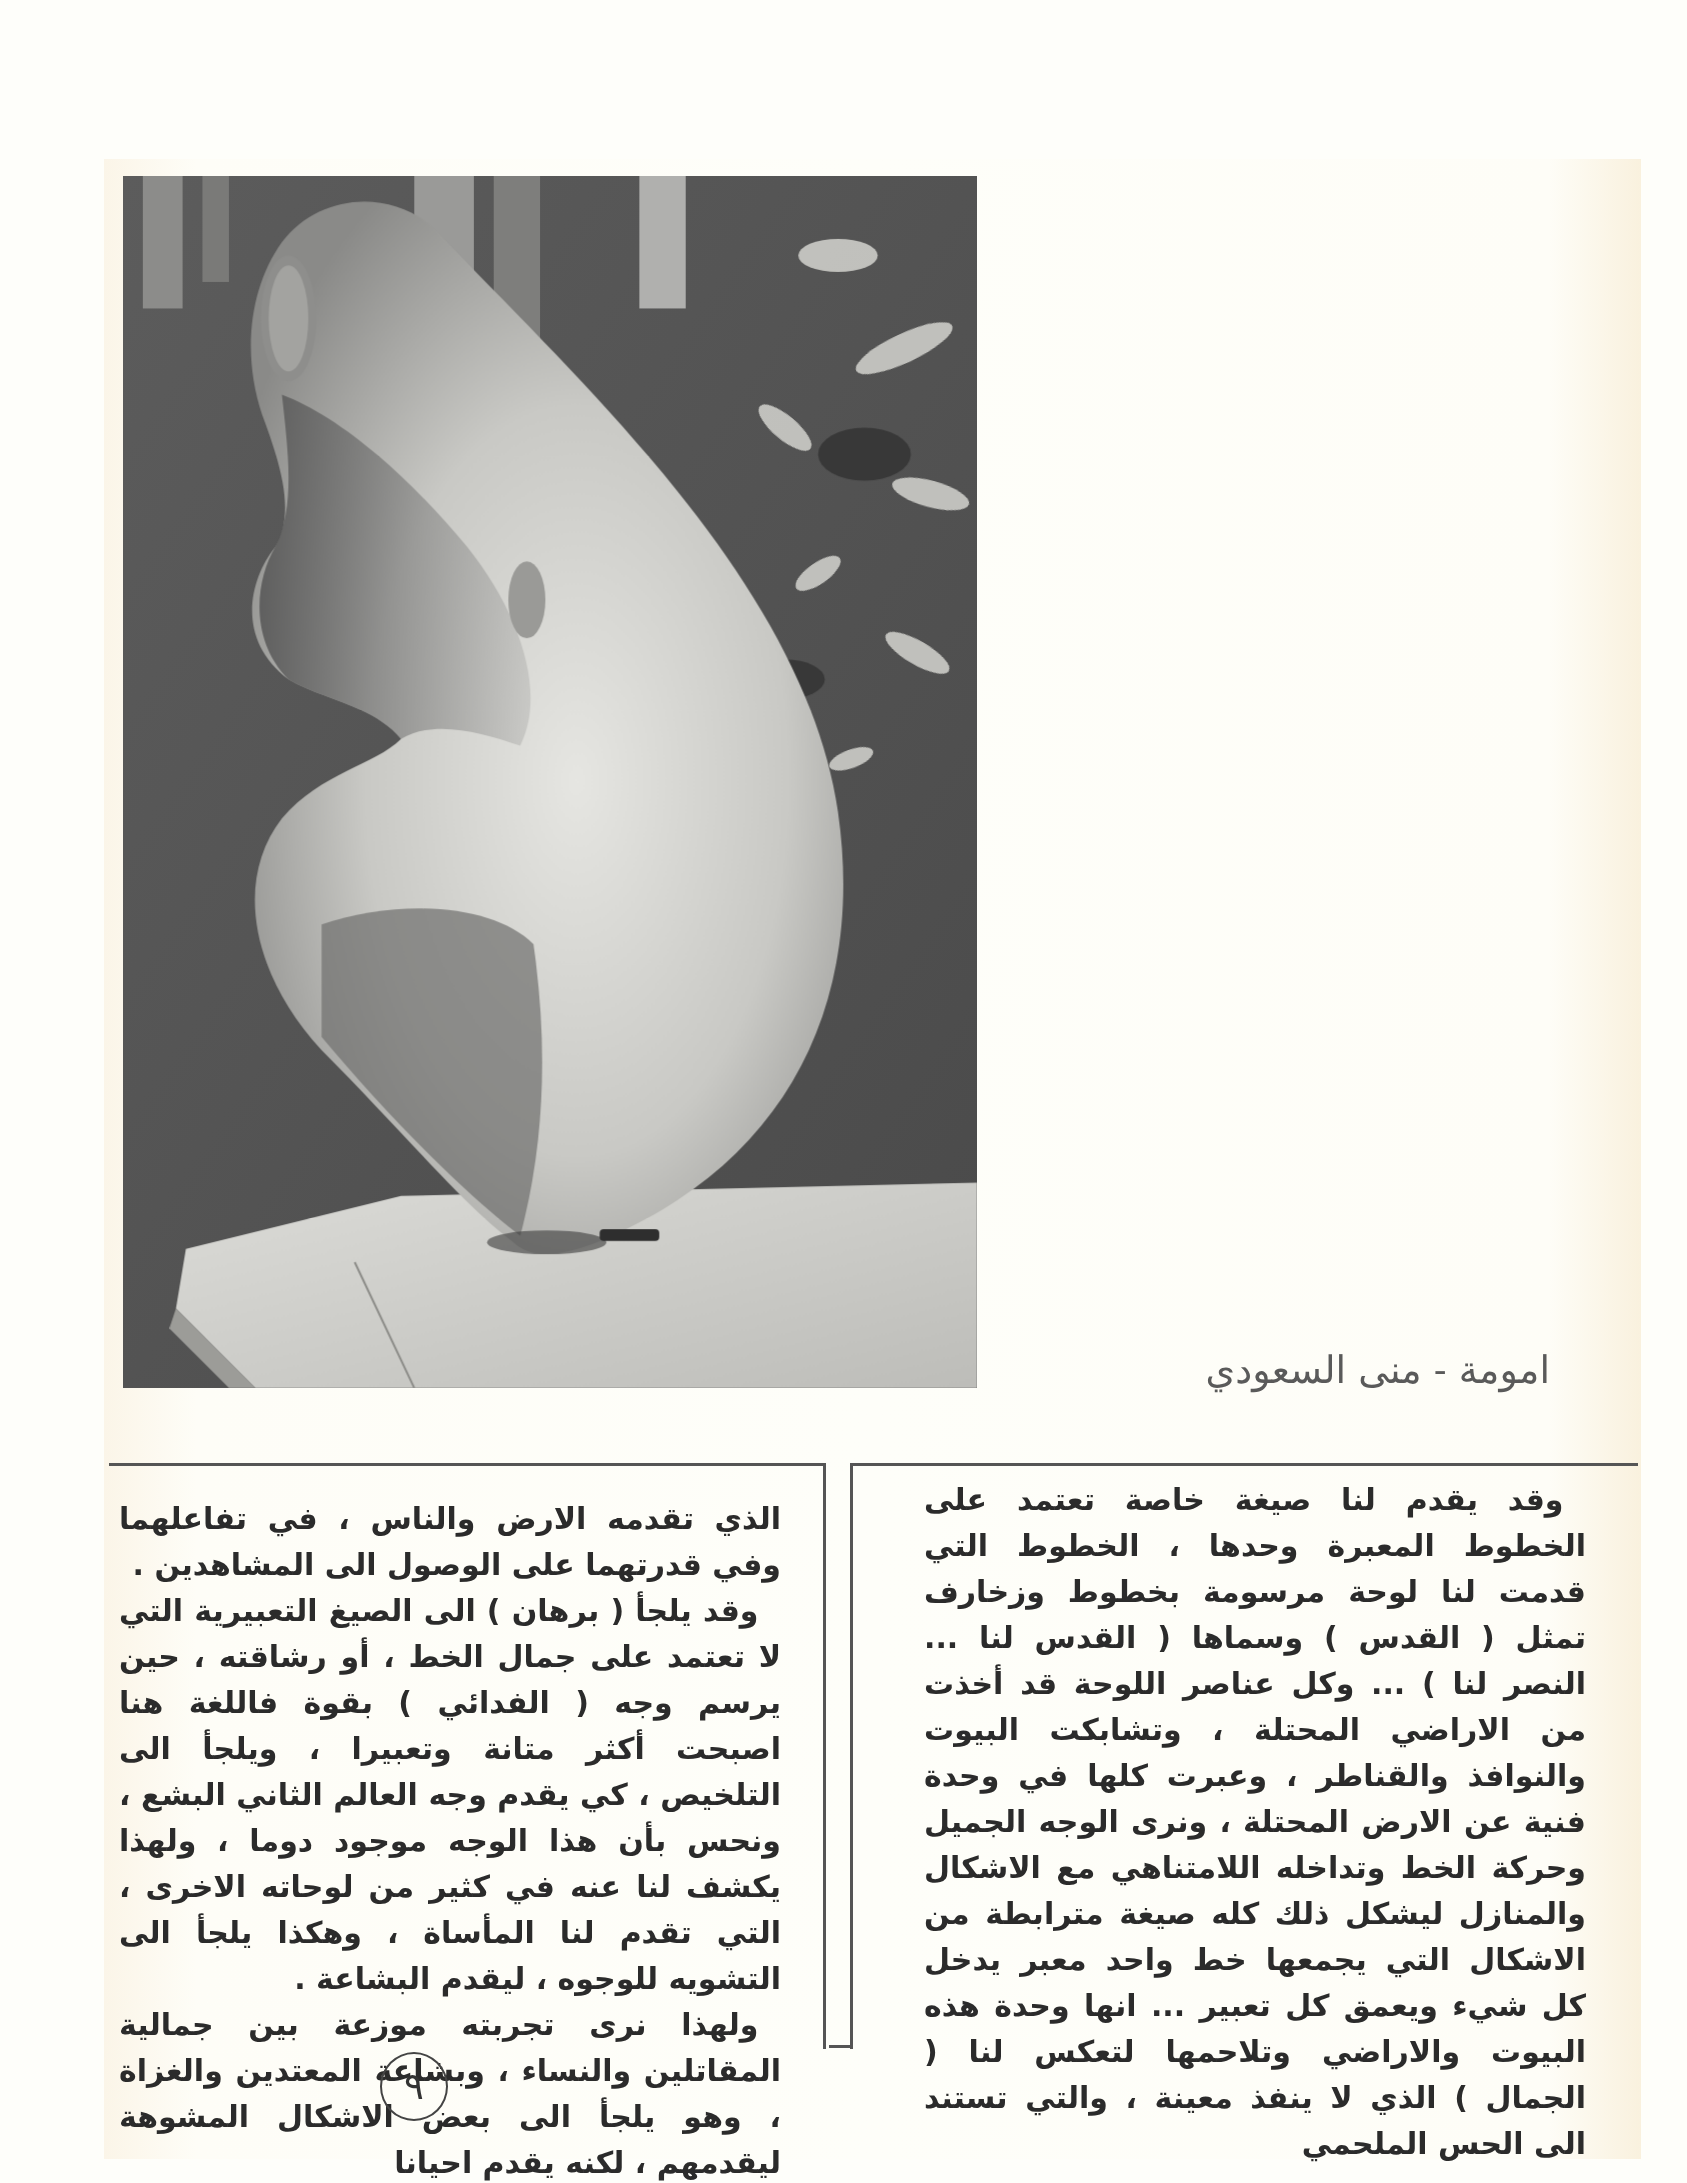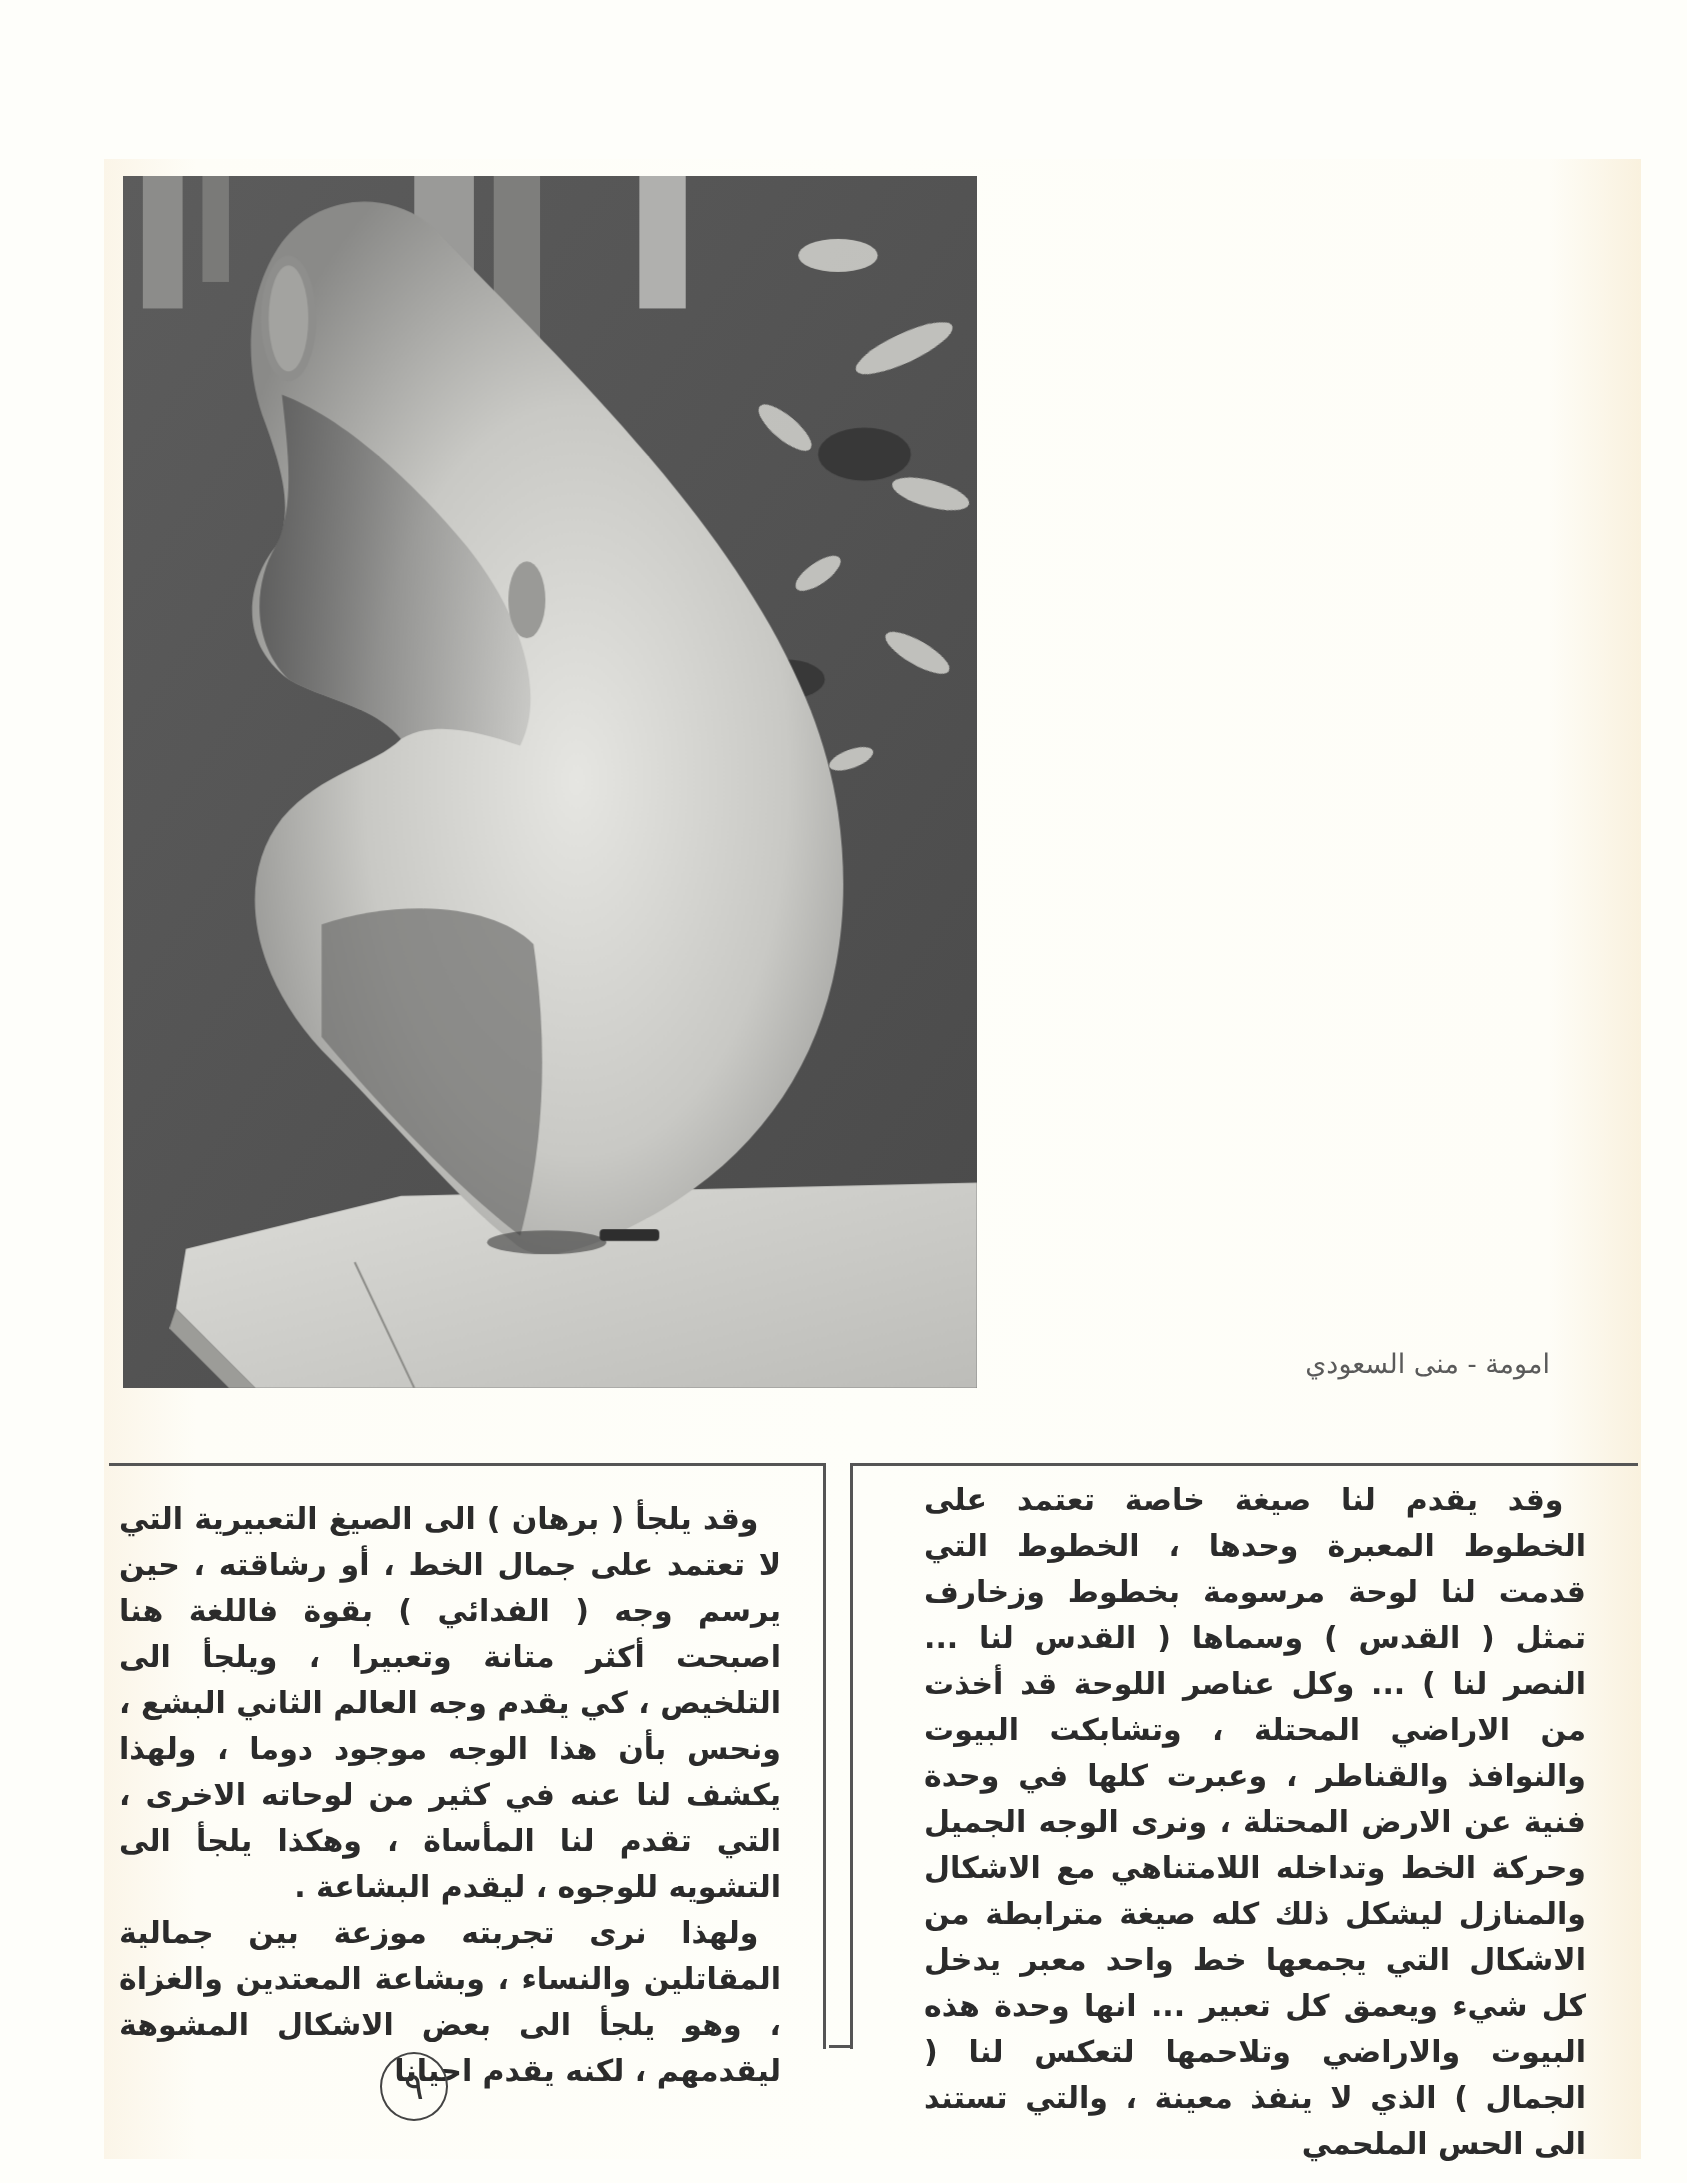--- a/index.html
+++ b/index.html
@@ -13,21 +13,21 @@
     background:linear-gradient(90deg,#fbf5e8 0%,#fefdf7 6%,#fefef9 50%,#fefdf7 94%,#f9f1de 100%);
   }
   .photo {
     position:absolute; left:123px; top:176px; width:854px; height:1212px;
     overflow:hidden; background:#6a6a6a;
   }
   .photo svg { display:block; width:100%; height:100%; }
   .caption {
     position:absolute; left:1126px; top:1348px; width:424px; height:53px;
     direction:rtl; text-align:right;
-    font-family:"DejaVu Serif", serif; font-size:27px; color:#5a5a5a;
+    font-family:"DejaVu Serif", serif; font-size:38px; color:#5a5a5a;
     letter-spacing:1.3px; font-weight:normal;
   }
   .col {
     position:absolute; direction:rtl; text-align:justify;
     text-align-last:right;
     font-family:"DejaVu Sans", sans-serif; font-size:30px; line-height:46px;
     color:#2b2b2b; font-weight:bold;
   }
   .col p { margin:0; }
   .col p.indent { text-indent:22.5px; }
@@ -125,20 +125,21 @@
 <div class="rule" style="left:850px; top:1463px; width:788px; height:2.6px;"></div>
 <div class="rule" style="left:850px; top:1463px; width:2.6px; height:586px;"></div>
 <div class="rule" style="left:829px; top:2045px; width:23px; height:2.6px;"></div>
 <div class="rule" style="left:829px; top:1463px; width:0px; height:0px;"></div>
 
 <div class="col col-right">
   <p class="indent">وقد يقدم لنا صيغة خاصة تعتمد على الخطوط المعبرة وحدها ، الخطوط التي قدمت لنا لوحة مرسومة بخطوط وزخارف تمثل ( القدس ) وسماها ( القدس لنا ... النصر لنا ) ... وكل عناصر اللوحة قد أخذت من الاراضي المحتلة ، وتشابكت البيوت والنوافذ والقناطر ، وعبرت كلها في وحدة فنية عن الارض المحتلة ، ونرى الوجه الجميل وحركة الخط وتداخله اللامتناهي مع الاشكال والمنازل ليشكل ذلك كله صيغة مترابطة من الاشكال التي يجمعها خط واحد معبر يدخل كل شيء ويعمق كل تعبير ... انها وحدة هذه البيوت والاراضي وتلاحمها لتعكس لنا ( الجمال ) الذي لا ينفذ معينة ، والتي تستند الى الحس الملحمي</p>
 </div>
 
 <div class="col col-left">
+  <p>الذي تقدمه الارض والناس ، في تفاعلهما وفي قدرتهما على الوصول الى المشاهدين .</p>
   <p class="indent">وقد يلجأ ( برهان ) الى الصيغ التعبيرية التي لا تعتمد على جمال الخط ، أو رشاقته ، حين يرسم وجه ( الفدائي ) بقوة فاللغة هنا اصبحت أكثر متانة وتعبيرا ، ويلجأ الى التلخيص ، كي يقدم وجه العالم الثاني البشع ، ونحس بأن هذا الوجه موجود دوما ، ولهذا يكشف لنا عنه في كثير من لوحاته الاخرى ، التي تقدم لنا المأساة ، وهكذا يلجأ الى التشويه للوجوه ، ليقدم البشاعة .</p>
   <p class="indent">ولهذا نرى تجربته موزعة بين جمالية المقاتلين والنساء ، وبشاعة المعتدين والغزاة ، وهو يلجأ الى بعض الاشكال المشوهة ليقدمهم ، لكنه يقدم احيانا</p>
 </div>
 
 <div class="pagenum">
   <span>٩</span>
 </div>
 
 
 </body></html>

